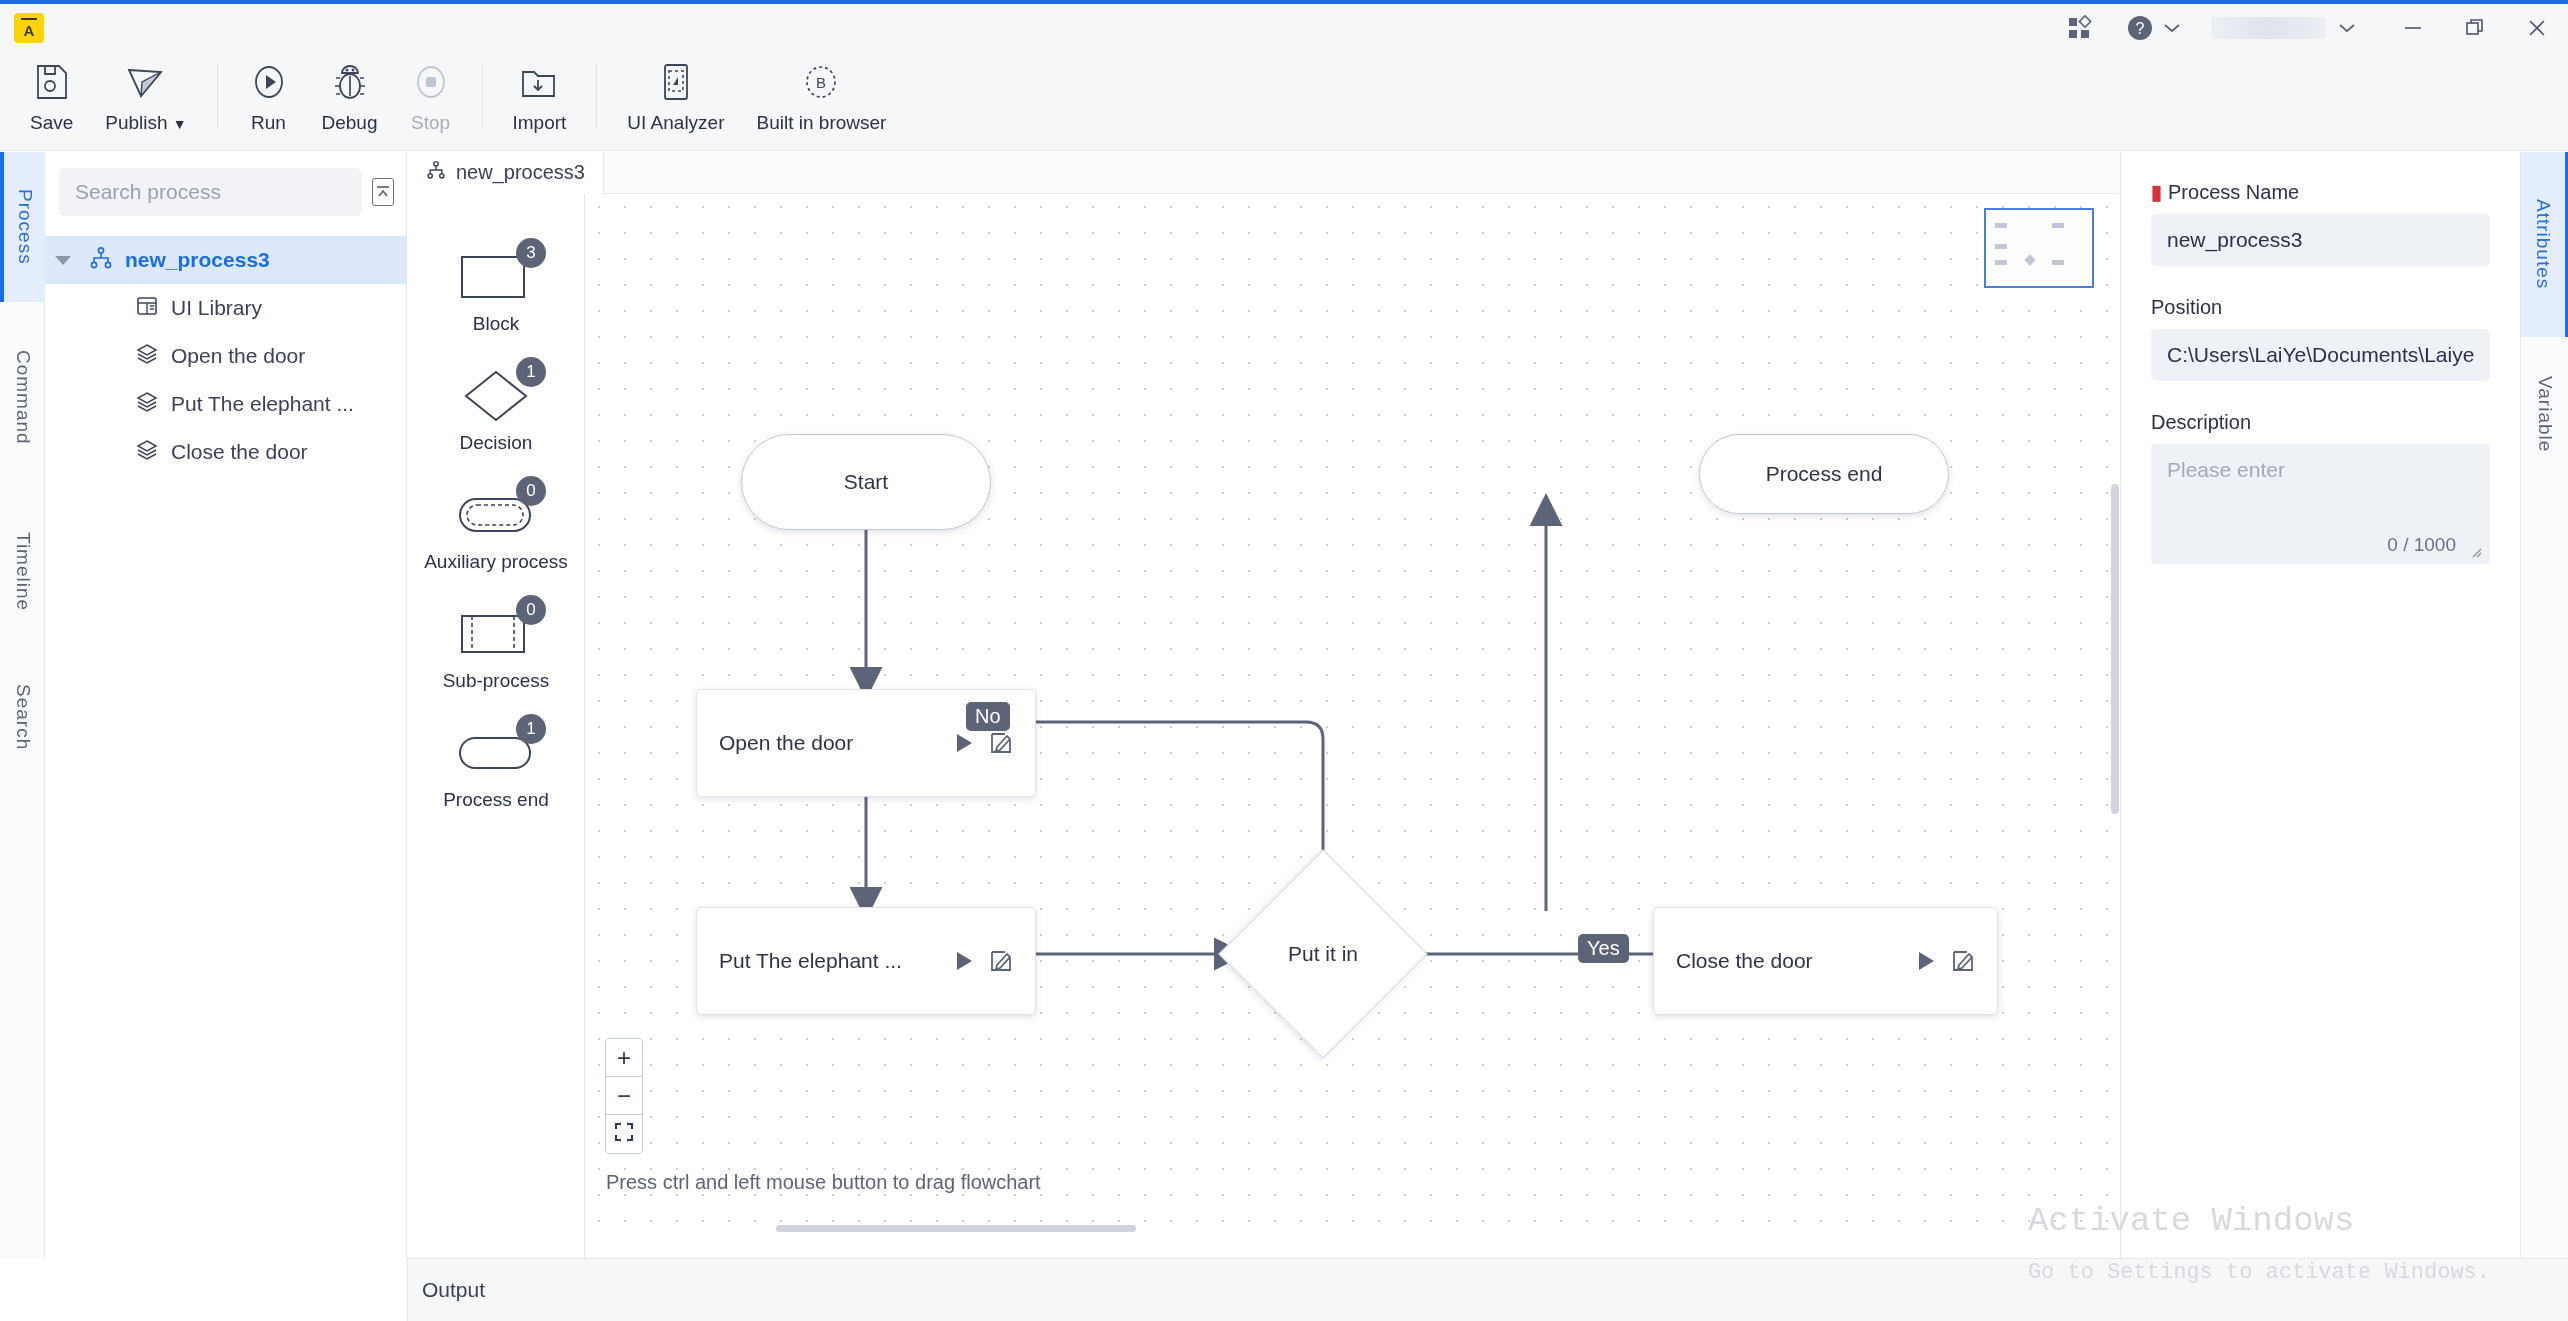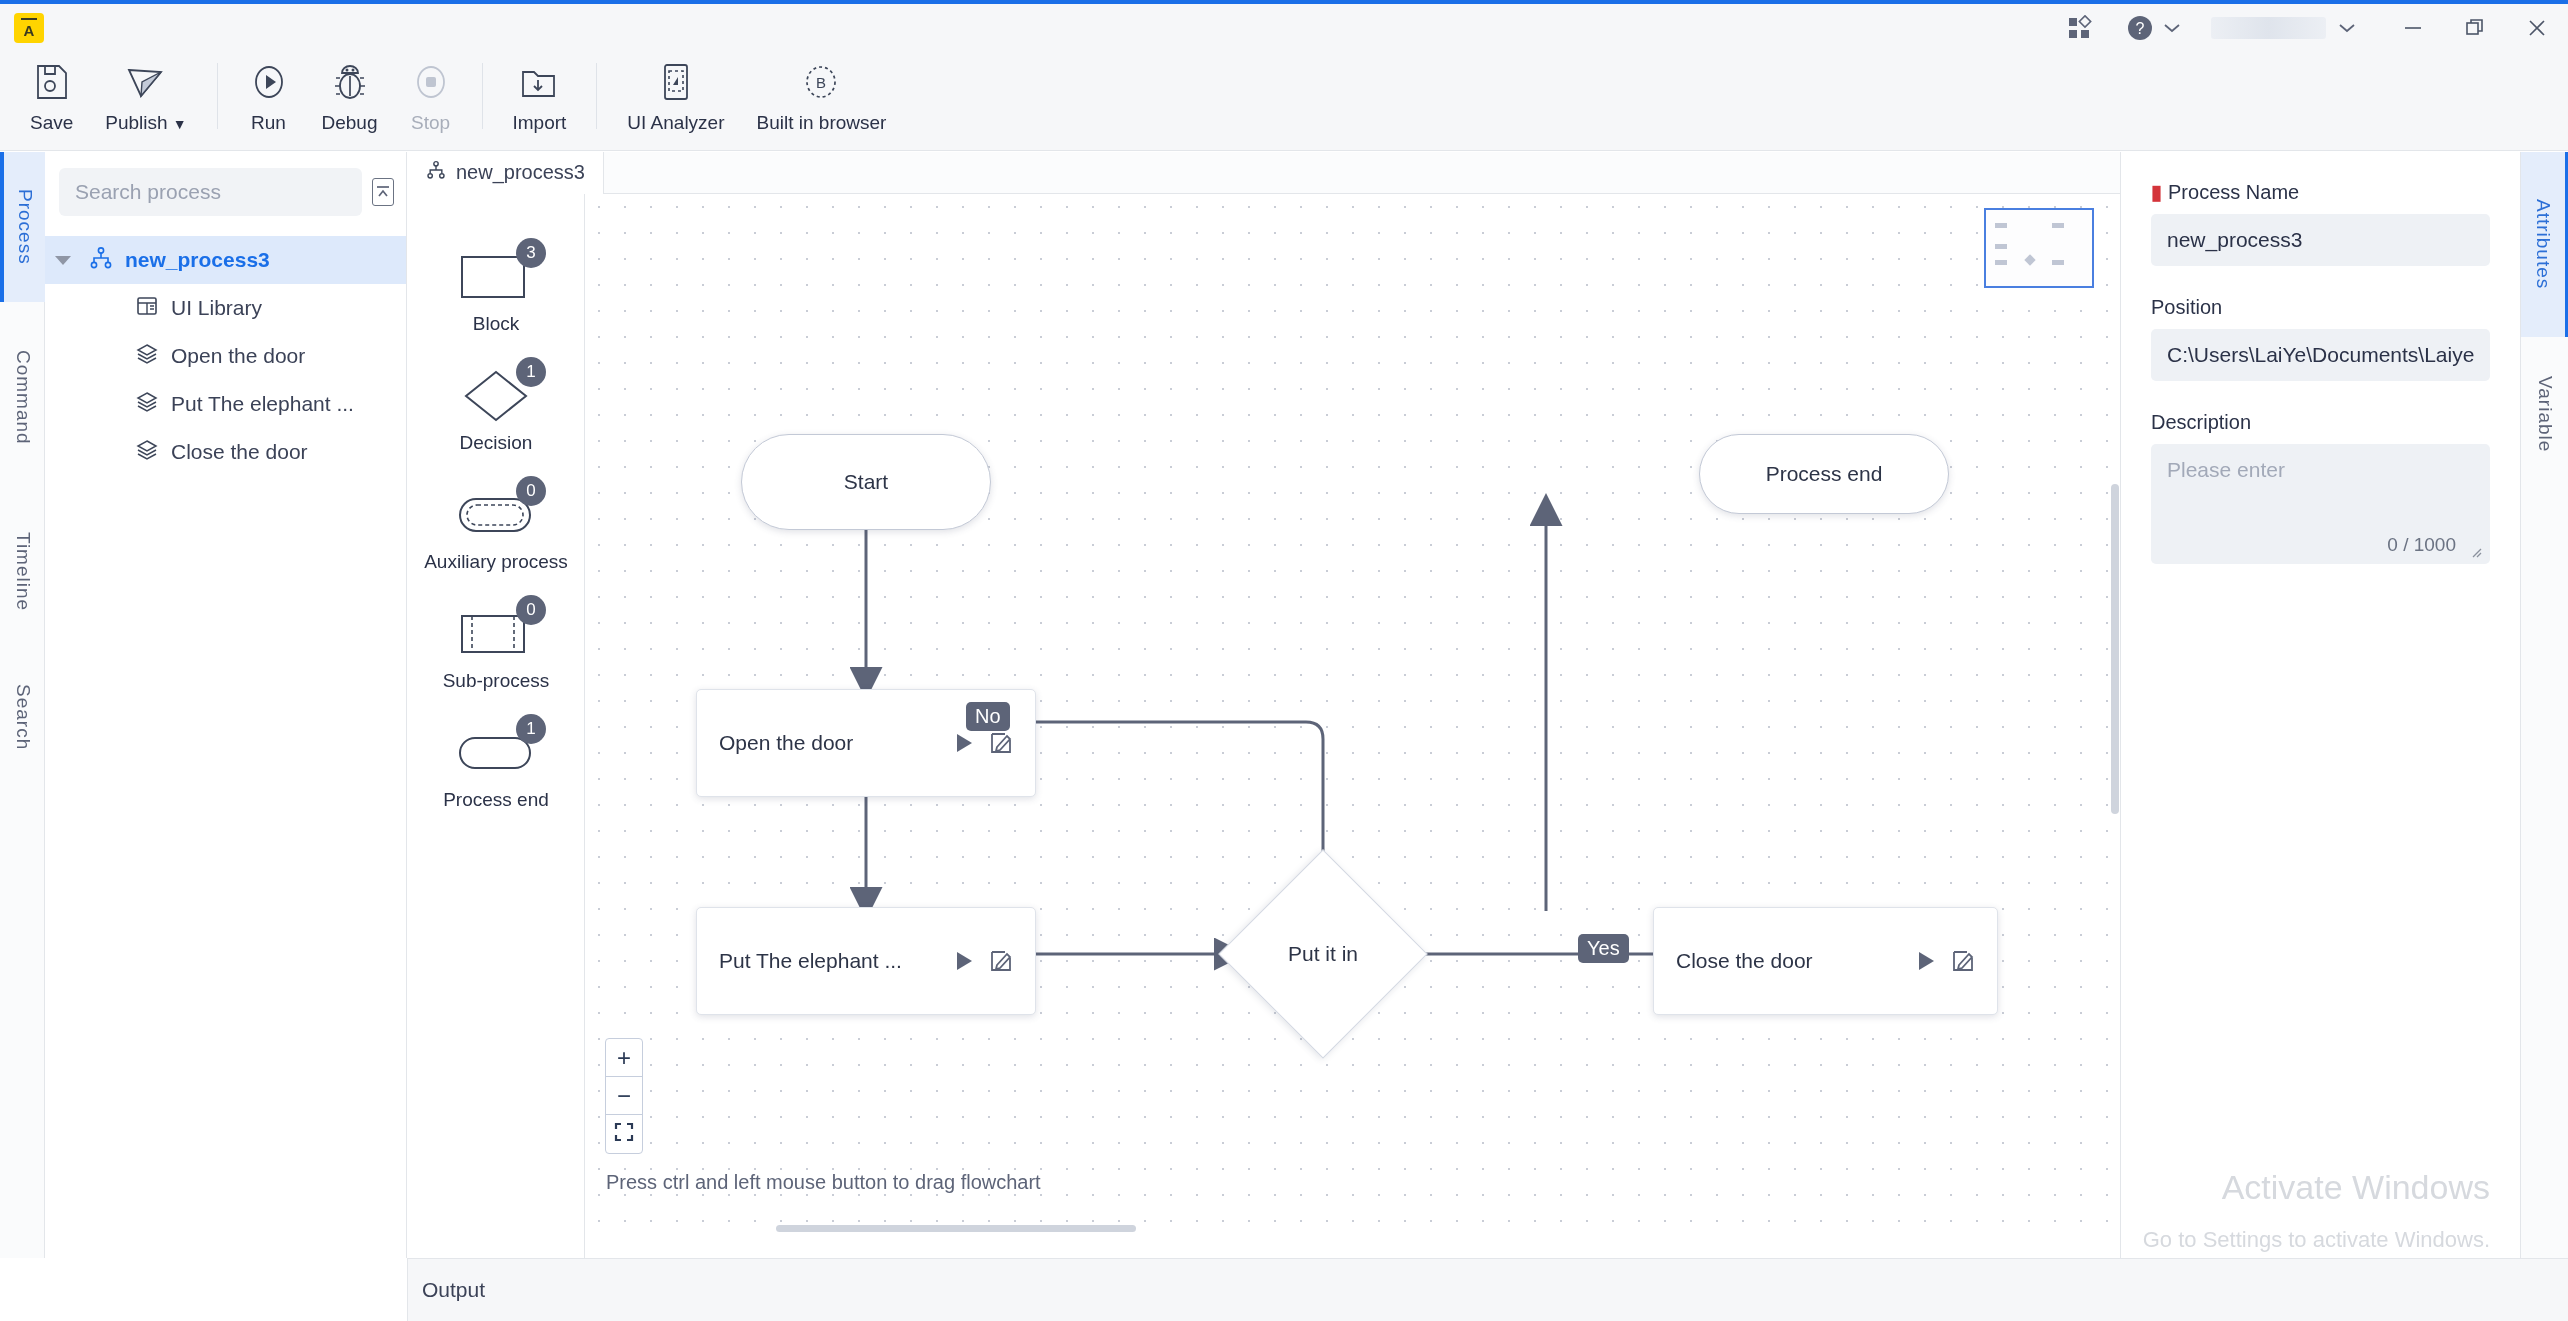--- a/index.html
+++ b/index.html
@@ -187,21 +187,21 @@
   #outputbar{
     position:absolute;left:408px;top:1258px;width:2160px;height:63px;
     background:#f6f7f9;border-top:1px solid #e3e6ea;display:flex;align-items:center;
   }
   #output-label{font-size:21px;color:#3b4257;margin-left:14px;}
   #left-bottom{
     position:absolute;left:0;top:1258px;width:408px;height:63px;background:#ffffff;
     border-right:1px solid #e3e6ea;
   }
   
-  #watermark{position:absolute;right:78px;bottom:68px;text-align:right;color:#d6d9de;user-select:none;}
+  #watermark{position:absolute;right:78px;bottom:36px;text-align:left;color:#d6d9de;user-select:none;font-family:Liberation Mono, monospace;}
   #wm1{font-size:34px;}
   #wm2{font-size:22px;margin-top:20px;}
 </style>
 </head>
 <body>
 
 <div id="titlebar">
   <div id="app-logo">
     <div class="bar"></div>
       <span style="margin-top:5px;">A</span>

